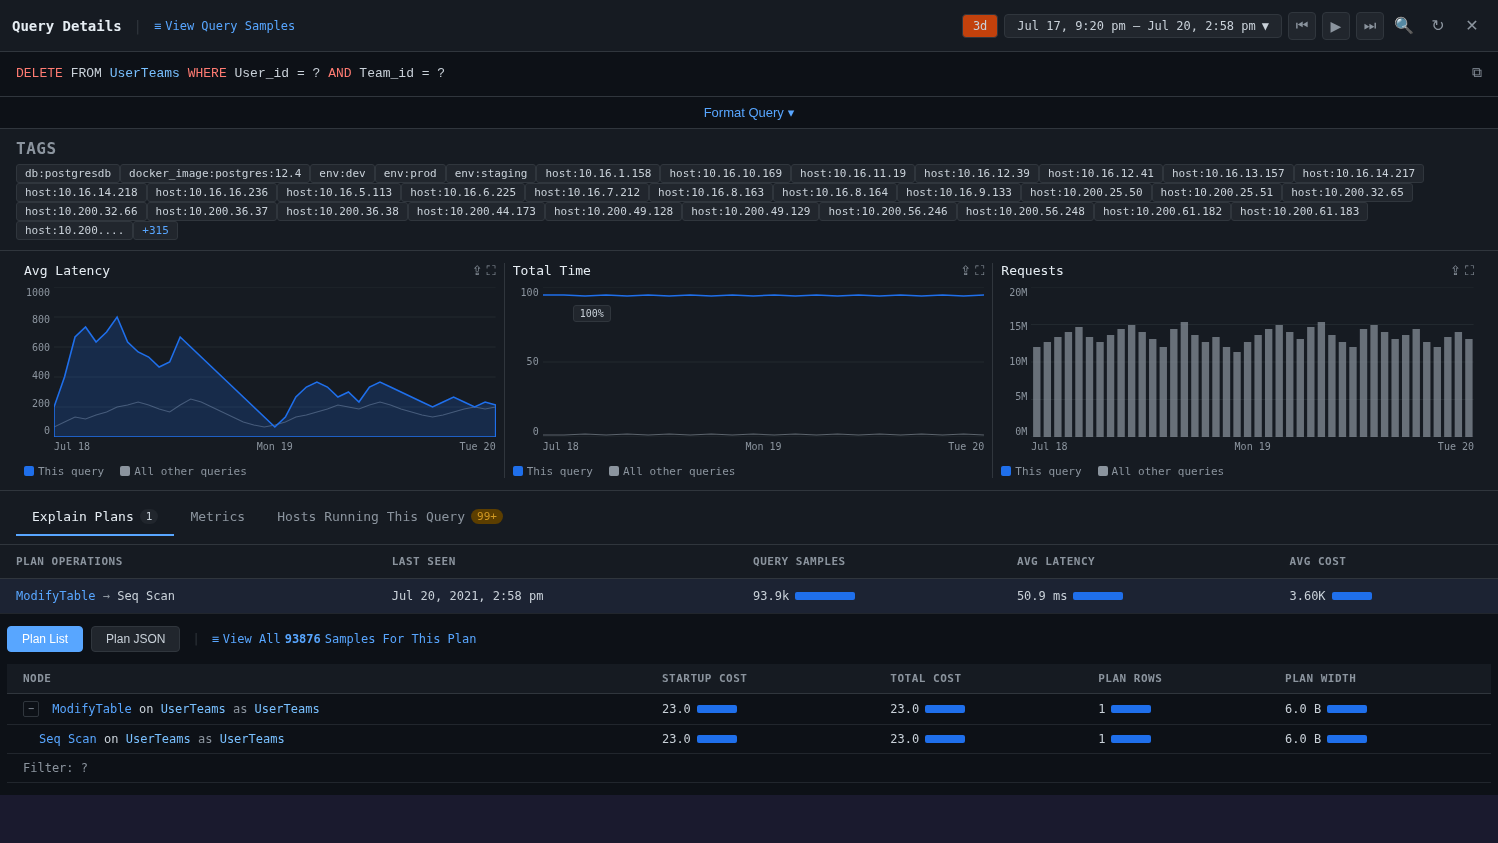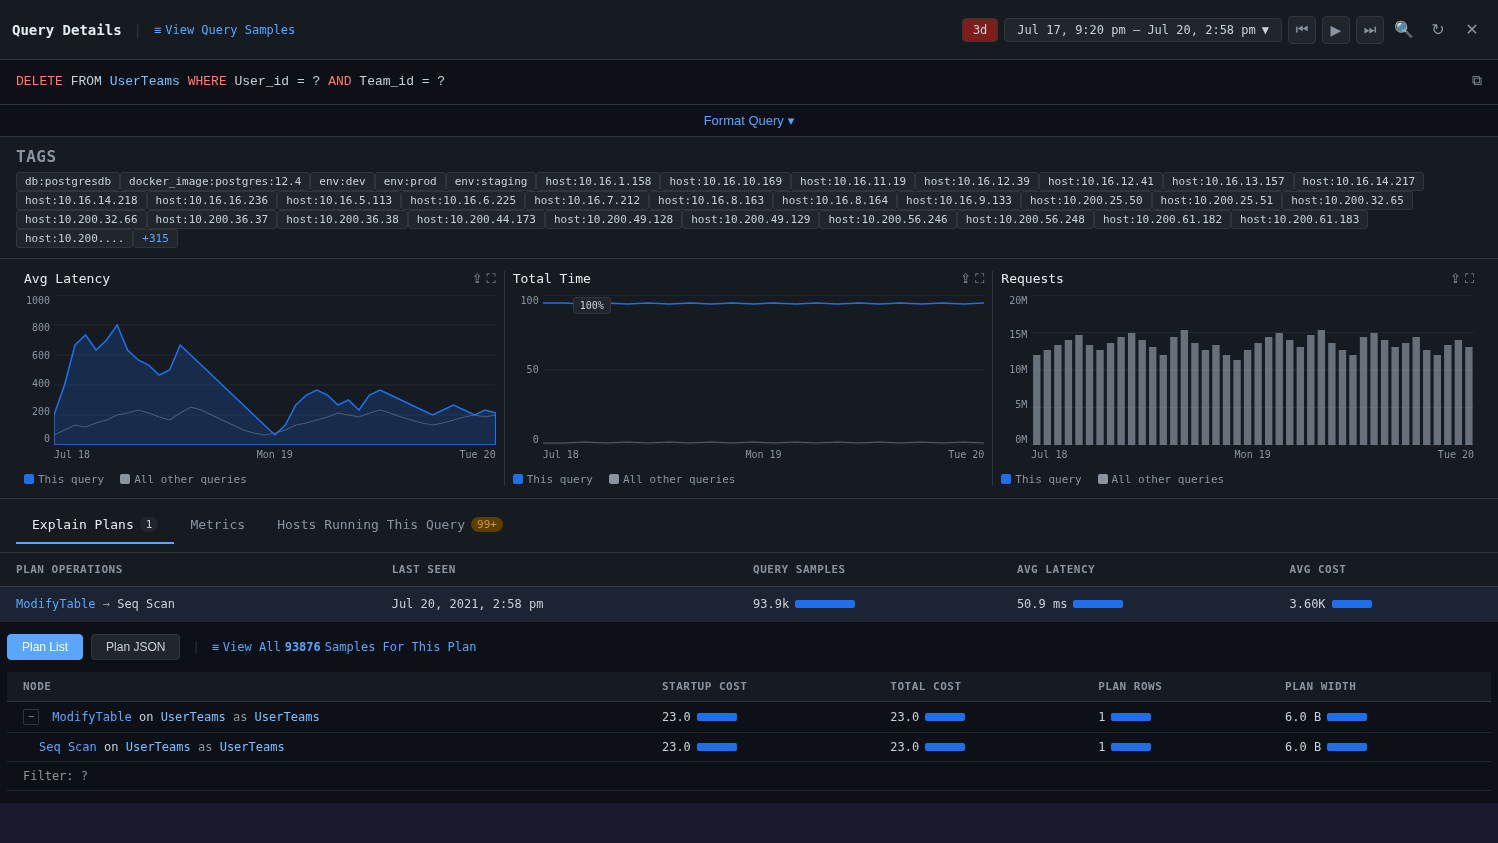--- a/index.html
+++ b/index.html
@@ -10,21 +10,21 @@
       font-size: 12px;
       overflow-x: hidden;
     }
     .header {
       display: flex;
       align-items: center;
       justify-content: space-between;
       padding: 2px 12px;
       border-bottom: 1px solid #30363d;
       background: #161b22;
-      height: 60px;
+      height: 52px;
     }
     .header-left {
       display: flex;
       align-items: center;
       gap: 12px;
     }
     .header-title {
       color: #e6edf3;
       font-size: 14px;
       font-weight: 600;
@@ -36,21 +36,21 @@
       display: flex;
       align-items: center;
       gap: 4px;
     }
     .header-controls {
       display: flex;
       align-items: center;
       gap: 6px;
     }
     .time-badge {
-      background: #7f1d1d;
+      background: #c2410c;
       border: 1px solid #30363d;
       color: #c9d1d9;
       padding: 4px 10px;
       border-radius: 4px;
       font-size: 12px;
     }
     .time-range {
       background: #21262d;
       border: 1px solid #30363d;
       color: #c9d1d9;
@@ -537,21 +537,21 @@
       </div>
     </div>
     <div class="chart-area">
       <div style="display:flex;height:150px;position:relative;">
         <div style="display:flex;flex-direction:column;justify-content:space-between;padding-right:4px;color:#8b949e;font-size:10px;text-align:right;min-width:30px;">
           <span>100</span>
           <span>50</span>
           <span>0</span>
         </div>
         <div style="flex:1;position:relative;">
-          <div class="tooltip-bubble" style="top:2px;left:30px;">100%</div>
+          <div class="tooltip-bubble" style="top:18px;left:30px;">100%</div>
           <svg viewBox="0 0 420 150" style="width:100%;height:150px;" preserveAspectRatio="none">
             <line x1="0" y1="0" x2="420" y2="0" stroke="#30363d" stroke-width="0.5"></line>
             <line x1="0" y1="75" x2="420" y2="75" stroke="#30363d" stroke-width="0.5"></line>
             <line x1="0" y1="150" x2="420" y2="150" stroke="#30363d" stroke-width="0.5"></line>
 
             <polyline points="0,8 20,8 40,9 60,8 80,9 100,8 120,9 140,8 160,9 180,8 200,9 220,8 240,9 260,8 280,9 300,8 320,9 340,8 360,9 380,8 400,9 420,8" fill="none" stroke="#1f6feb" stroke-width="1.5"></polyline>
 
             <polyline points="0,148 20,148 40,147 60,148 80,147 100,148 120,147 140,148 160,147 180,148 200,147 220,148 240,147 260,148 280,147 300,148 320,147 340,148 360,147 380,148 400,147 420,148" fill="none" stroke="#8b949e" stroke-width="1" opacity="0.6"></polyline>
           </svg>
         </div>

